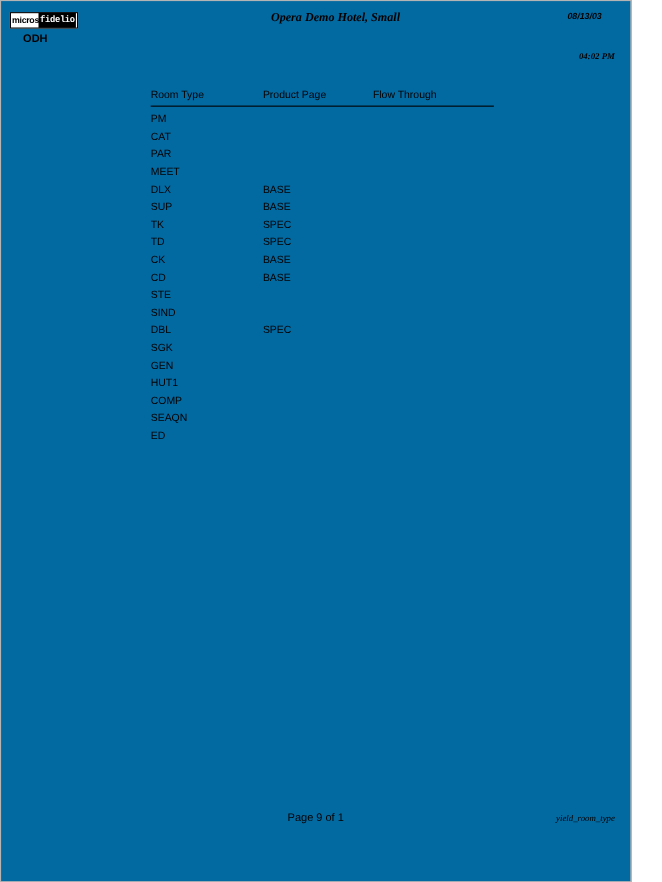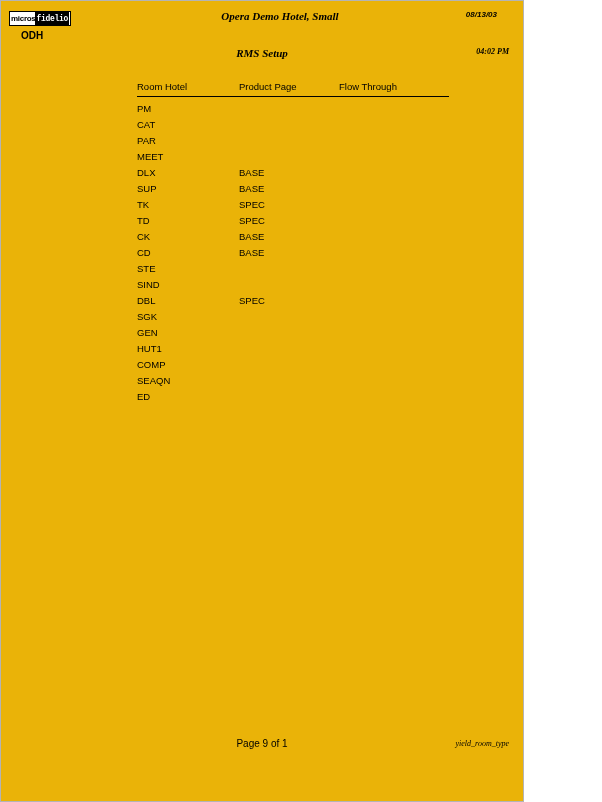--- a/index.html
+++ b/index.html
@@ -6,23 +6,23 @@
     margin: 0;
     padding: 0;
     background: #ffffff;
   }
   body {
     font-family: "Liberation Sans", sans-serif;
     color: #000000;
   }
   .page {
     position: relative;
-    width: 524px;
+    width: 574px;
     height: 802px;
-    background: #eab308;
+    background: #0369a1;
     border: 1px solid #b4b4b4;
     box-sizing: border-box;
     overflow: hidden;
   }
 
   
   .logo-box {
     position: absolute;
     left: 8px;
     top: 10px;
@@ -170,27 +170,26 @@
     <span class="logo-left">micros</span>
       <span class="logo-right">fidelio</span>
   </div>
 
   <div class="odh">ODH</div>
 
   <div class="hotel-title">Opera Demo Hotel, Small</div>
 
   <div class="doc-date">08/13/03</div>
 
-  <div class="report-title">RMS Setup</div>
 
   <div class="doc-time">04:02 PM</div>
 
   <div class="table-wrap">
     <div class="col-head-row">
-      <div class="col-head c1">Room Hotel</div>
+      <div class="col-head c1">Room Type</div>
       <div class="col-head c2">Product Page</div>
       <div class="col-head c3">Flow Through</div>
       <div class="head-rule"></div>
     </div>
     <div class="rows" id="rows-container">
         <div class="row">
           <div class="cell c1">PM</div>
           <div class="cell c2"></div>
           <div class="cell c3"></div>
         </div>

